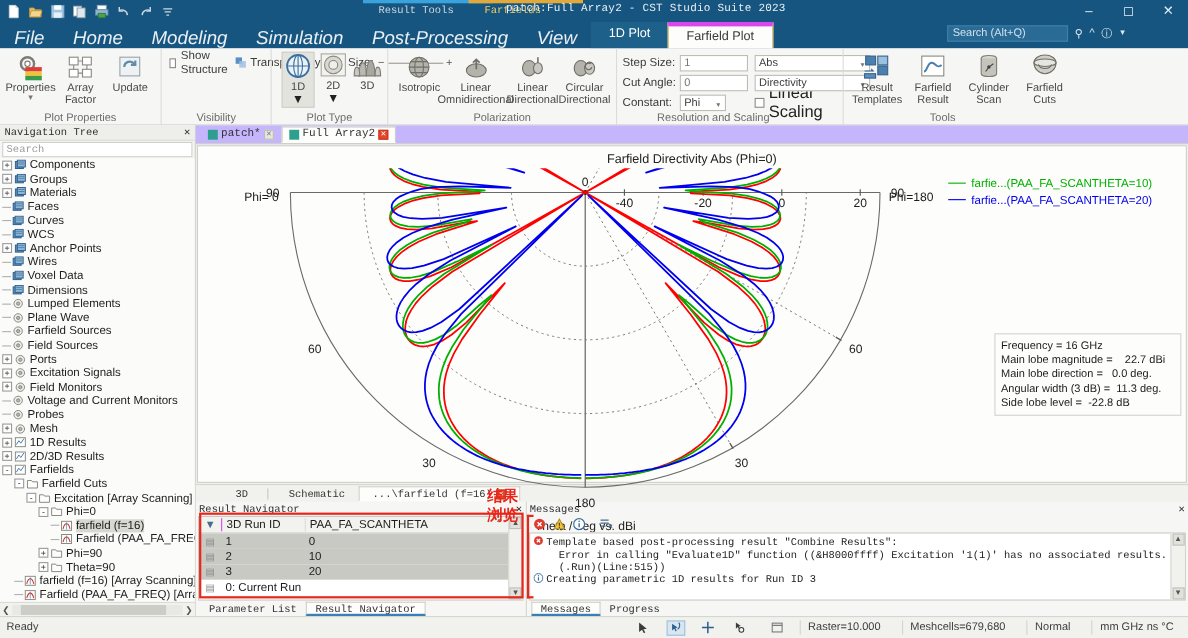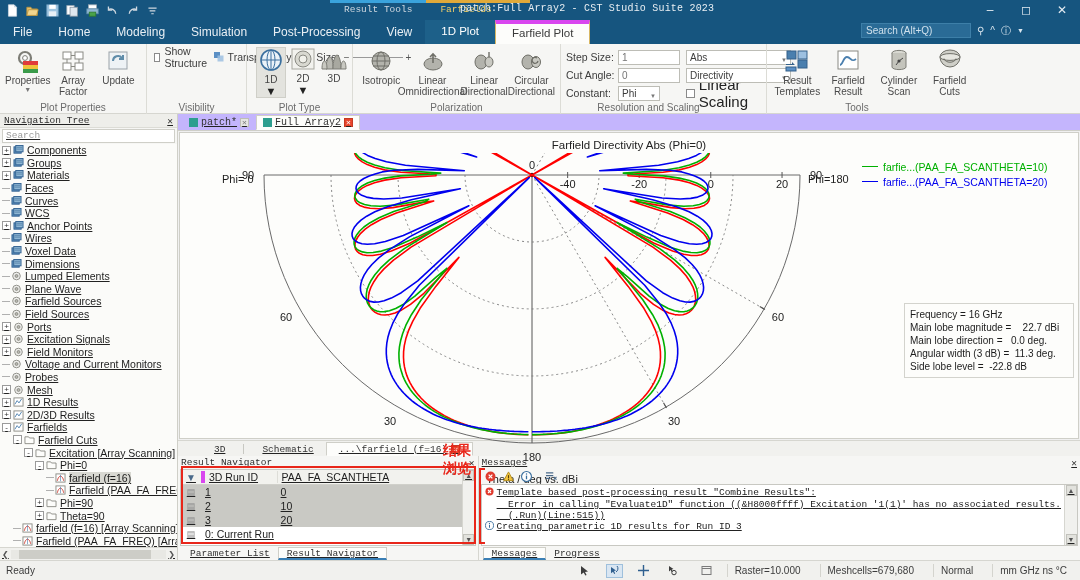--- a/index.html
+++ b/index.html
@@ -18,21 +18,21 @@
   .ctxtab { color:#cfd8e0; font-size:9.5px; padding:4px 14px 0; font-family:"Liberation Mono", monospace; }
   .ctxtab.ff { color:#f0cf6a; }
   .ctxbar-blue { position:absolute; top:0; height:2.5px; background:#3aa3dc; }
   .ctxbar-gold { position:absolute; top:0; height:2.5px; background:#e0a93a; }
   .wintitle { position:absolute; left:460px; top:3px; color:#eaeff3; font-size:10px;
               font-family:"Liberation Mono", monospace; letter-spacing:.2px; }
   .wbtns { position:absolute; right:0; top:0; display:flex; }
   .wbtn { width:36px; height:20px; display:flex; align-items:center; justify-content:center; color:#e6edf3; font-size:12px; }
   
   .menurow { height:24px; background:#16557f; display:flex; align-items:stretch; position:relative; }
-  .mitem { color:#e9eff4; font-size:12px; padding:5px 13px 8px; }
+  .mitem { color:#e9eff4; font-size:17px; padding:5px 13px 8px;font-style:italic; }
   .mtab { color:#ffffff; font-size:11.5px; padding:5px 16px 0; background:#1d6089; }
   .mtab.active { background:#fdfdfb; color:#3b3b3b; border-top:4px solid #d946ef;
                  border-left:1px solid #d8b763; border-right:1px solid #d8b763; padding-top:3px; }
   .searchwrap { position:absolute; right:56px; top:3px; display:flex; align-items:center; }
   .searchbox { width:110px; height:15px; background:#2a6b96; border:1px solid #3d7fa8;
                color:#cfe0ec; font-size:10px; padding:0 4px; line-height:14px; }
   .srchico, .helpico, .upico { color:#dbe7ef; font-size:10px; margin-left:6px; }
   
   .ribbon { height:70px; background:#f6f6f4; border-bottom:1px solid #d6d6d0; display:flex; position:relative; }
   .rgroup { position:relative; height:70px; padding:3px 5px 0; display:flex; flex-direction:column; }
@@ -56,21 +56,21 @@
   .txtin { width:62px; height:15px; border:1px solid #bdbdb6; background:#fff; font-size:10px;
            color:#767676; padding:0 3px; line-height:13px; }
   .combo { width:105px; height:15px; border:1px solid #bdbdb6; background:#fff; font-size:10px;
            color:#3c3c3c; padding:0 3px; line-height:13px; position:relative; }
   .combo .cv { position:absolute; right:3px; top:3px; font-size:6px; color:#777; }
   .combo.sm { width:42px; }
   .slider { display:flex; align-items:center; gap:3px; }
   .sltrack { width:50px; height:1px; background:#999; position:relative; }
   .slthumb { position:absolute; left:26px; top:-4px; width:5px; height:9px; background:#d8d8d2; border:1px solid #8d8d8d; }
   
-  .bodywrap { position:absolute; top:114px; left:0; right:0; bottom:20px; display:flex;text-decoration:underline; }
+  .bodywrap { position:absolute; top:114px; left:0; right:0; bottom:20px; display:flex; }
   
   .navtree { width:178px; background:#f6f6f4; border-right:1px solid #cfcfc8; display:flex; flex-direction:column; }
   .navhdr { height:14px; background:#eeeeea; display:flex; align-items:center; justify-content:space-between;
             padding:0 4px; font-size:9.5px; font-family:"Liberation Mono", monospace; color:#2e2e2e;
             border-bottom:1px solid #dcdcd6; }
   .navsearch { height:14px; background:#fff; border:1px solid #cfcfc8; margin:1px 2px; font-size:9.5px;
                color:#9a9a9a; padding:0 3px; line-height:12px; font-family:"Liberation Mono", monospace; }
   .treescroll { flex:1; overflow:hidden; position:relative; background:#fbfbf9; }
   .tnode { height:12.6px; display:flex; align-items:center; font-size:10.5px; color:#1d1d1d; white-space:nowrap; }
   .exp { width:9px; height:9px; border:1px solid #9a9a9a; background:#fff; font-size:8px; line-height:7px;
@@ -111,21 +111,21 @@
              background:#e8442b; border:1px solid #c43a24; }
   .sep { width:1px; height:10px; background:#c8c8c2; margin:0 6px; align-self:center; }
   .bottomwrap { height:104px; display:flex; background:#f6f6f4; }
   .rnav { width:448px; display:flex; flex-direction:column; position:relative; }
   .panelhdr { height:13px; display:flex; align-items:center; justify-content:space-between;
               font-size:9.5px; font-family:"Liberation Mono", monospace; color:#2e2e2e; padding:0 3px; }
   .redbox { position:absolute; border:2px solid #e8261a; pointer-events:none; }
   .rntable { flex:1; background:#fff; border:1px solid #c8c8c2; display:flex; flex-direction:column; margin:0 2px; }
   .rnhdr { height:15px; display:flex; background:#f2f2ee; border-bottom:1px solid #d0d0ca; align-items:center; }
   .rnfilter { width:20px; text-align:center; font-size:10px; color:#4a6a8a; }
-  .rnh1 { flex:1; font-size:10.5px; color:#1c1c1c; padding-left:4px; border-left:4px solid #d946ef; }
+  .rnh1 { flex:1; font-size:10.5px; color:#1c1c1c; padding-left:4px; border-left:1px solid #d946ef; }
   .rnh2 { width:185px; font-size:10.5px; color:#1c1c1c; padding-left:4px; border-left:1px solid #ddddd7; position:relative; }
   .rnrow { height:14px; display:flex; align-items:center; font-size:10.5px; color:#1c1c1c; }
   .rnrow.alt { background:#c9c9c4; }
   .rnrow .rh { width:20px; text-align:center; color:#8a8a8a; font-size:9px; }
   .rnrow .c1 { flex:1; padding-left:4px; }
   .rnrow .c2 { width:185px; padding-left:4px; }
   .vscroll { width:13px; background:#f1f1ee; border-left:1px solid #d6d6d0; display:flex;
              flex-direction:column; justify-content:space-between; align-items:center; }
   .vsbtn { width:11px; height:11px; background:#e2e2dd; border:1px solid #c2c2bc; font-size:7px;
            text-align:center; line-height:9px; color:#555; }

